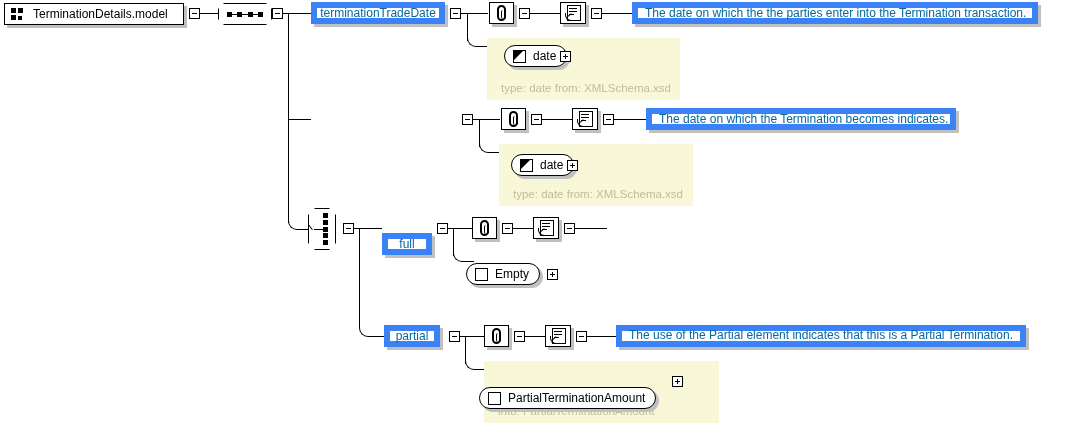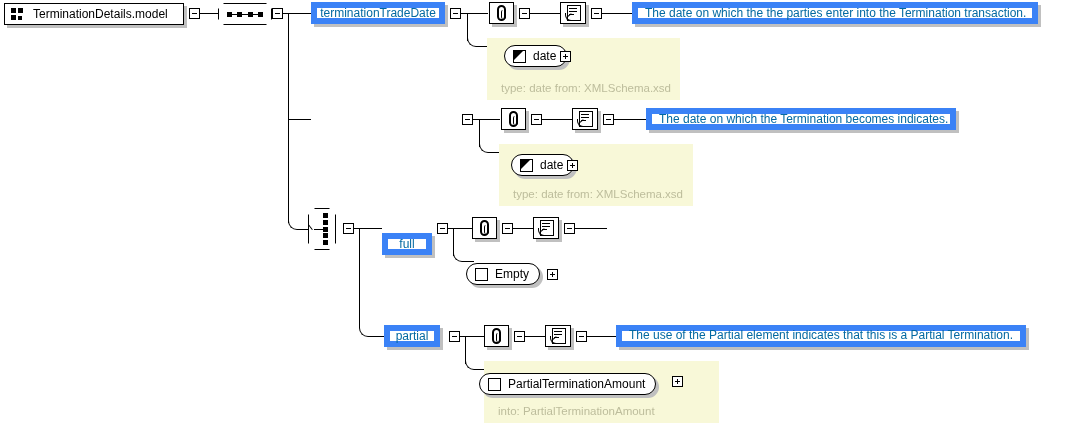--- a/index.html
+++ b/index.html
@@ -409,19 +409,19 @@
   </div>
   <div class="pm" style="left:576px;top:331px;"></div>
   <div class="hline" style="left:587px;top:336px;width:29px;"></div>
   <div class="box left doc" style="left:616px;top:325px;width:410px;height:22px;align-items:flex-end;">
     <span>The use of the Partial element indicates that this is a Partial Termination.</span>
   </div>
 
   <div class="typepanel" style="left:484px;top:361px;width:235px;height:62px;">
     <span class="typetext">into: PartialTerminationAmount</span>
   </div>
-  <div class="capsule" style="left:479px;top:373px;">
+  <div class="capsule" style="left:479px;top:387px;">
     <span class="cap-icon"></span>
     <span>PartialTerminationAmount</span>
   </div>
   <div class="pm plus" style="left:672px;top:376px;"></div>
 
 </div>
 
 </body></html>

